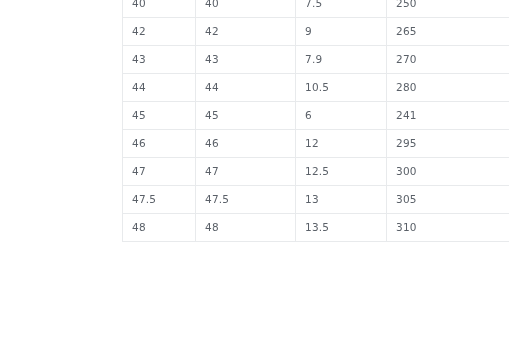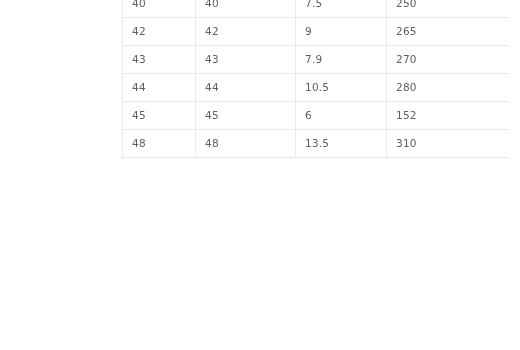--- a/index.html
+++ b/index.html
@@ -102,21 +102,39 @@
           <tr>
             <td>44</td>
             <td>44</td>
             <td>10.5</td>
             <td>280</td>
           </tr>
           <tr>
             <td>45</td>
             <td>45</td>
             <td>6</td>
-            <td>152</td>
+            <td>241</td>
+          </tr>
+          <tr>
+            <td>46</td>
+            <td>46</td>
+            <td>12</td>
+            <td>295</td>
+          </tr>
+          <tr>
+            <td>47</td>
+            <td>47</td>
+            <td>12.5</td>
+            <td>300</td>
+          </tr>
+          <tr>
+            <td>47.5</td>
+            <td>47.5</td>
+            <td>13</td>
+            <td>305</td>
           </tr>
           <tr>
             <td>48</td>
             <td>48</td>
             <td>13.5</td>
             <td>310</td>
           </tr>
         </tbody>
     </table>
   </div>

